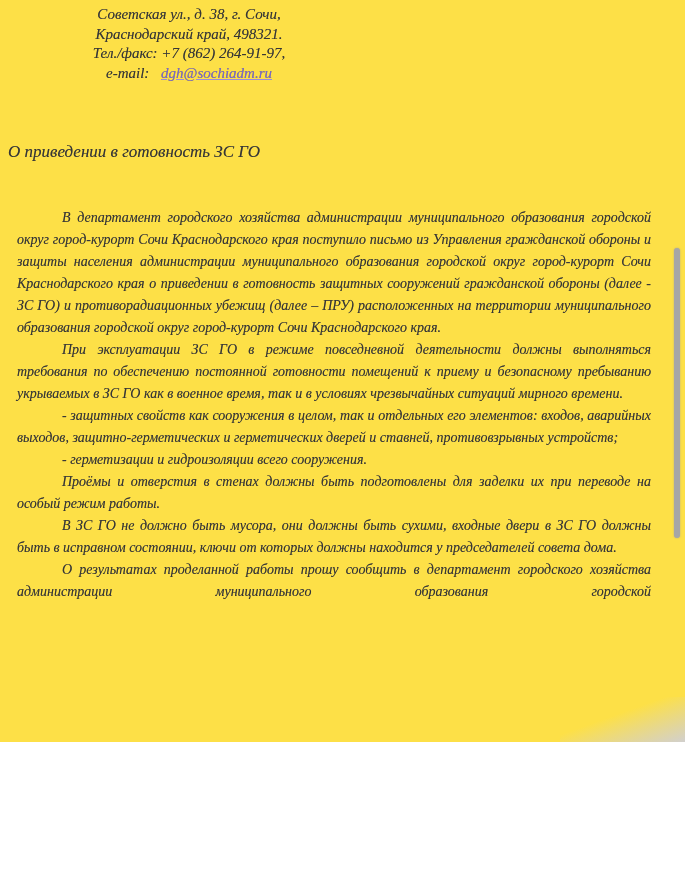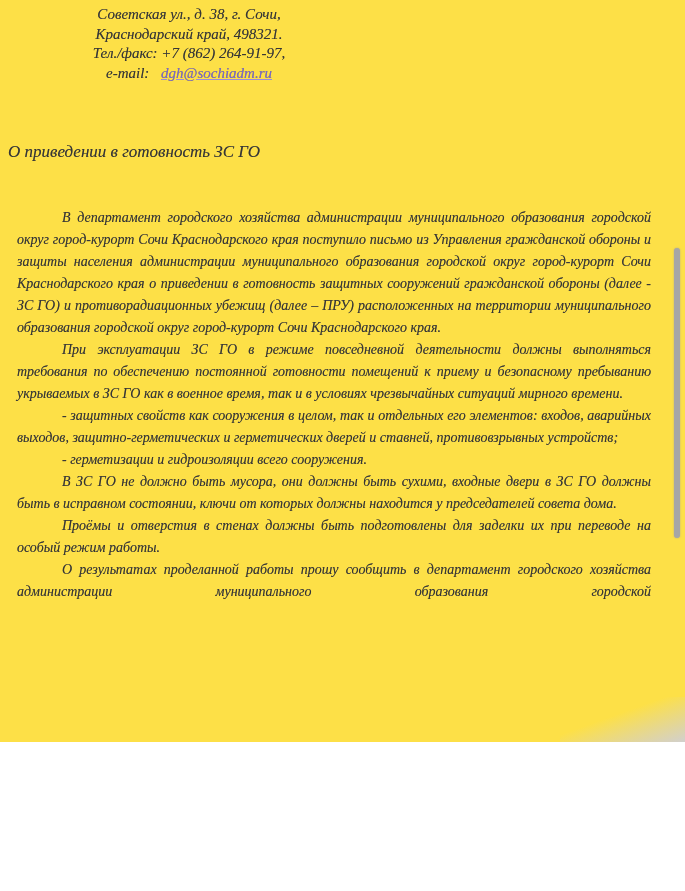--- a/index.html
+++ b/index.html
@@ -108,21 +108,21 @@
   </div>
 
 
   <div class="subject">О приведении в готовность ЗС ГО</div>
 
   <div class="body">
     <p>В департамент городского хозяйства администрации муниципального образования городской округ город-курорт Сочи Краснодарского края поступило письмо из Управления гражданской обороны и защиты населения администрации муниципального образования городской округ город-курорт Сочи Краснодарского края о приведении в готовность защитных сооружений гражданской обороны (далее - ЗС ГО) и противорадиационных убежищ (далее – ПРУ) расположенных на территории муниципального образования городской округ город-курорт Сочи Краснодарского края.</p>
     <p>При эксплуатации ЗС ГО в режиме повседневной деятельности должны выполняться требования по обеспечению постоянной готовности помещений к приему и безопасному пребыванию укрываемых в ЗС ГО как в военное время, так и в условиях чрезвычайных ситуаций мирного времени.</p>
     <p>- защитных свойств как сооружения в целом, так и отдельных его элементов: входов, аварийных выходов, защитно-герметических и герметических дверей и ставней, противовзрывных устройств;</p>
     <p>- герметизации и гидроизоляции всего сооружения.</p>
+    <p>Проёмы и отверстия в стенах должны быть подготовлены для заделки их при переводе на особый режим работы.</p>
     <p>В ЗС ГО не должно быть мусора, они должны быть сухими, входные двери в ЗС ГО должны быть в исправном состоянии, ключи от которых должны находится у председателей совета дома.</p>
-    <p>Проёмы и отверстия в стенах должны быть подготовлены для заделки их при переводе на особый режим работы.</p>
     <p class="cut">О результатах проделанной работы прошу сообщить в департамент городского хозяйства администрации муниципального образования городской</p>
   </div>
 
   <div class="scrollbar-thumb"></div>
   <div class="corner-shadow"></div>
 
 </div>
 
 </body></html>

